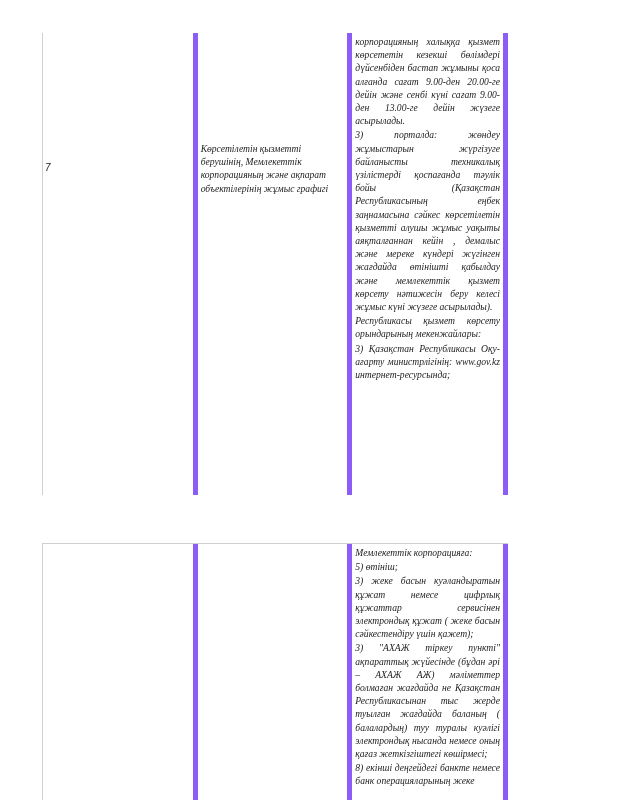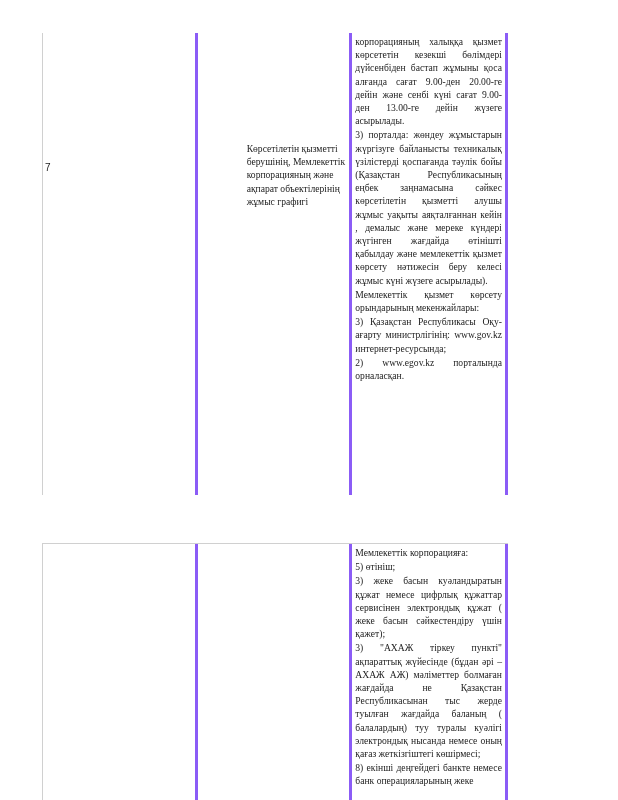--- a/index.html
+++ b/index.html
@@ -2,45 +2,44 @@
 <html><head>
 <meta charset="utf-8">
 <style>
   html, body { margin: 0; padding: 0; background: #ffffff; }
   body { width: 618px; height: 800px; position: relative; overflow: hidden;
          font-family: "Liberation Serif", serif; color: #222; }
   .table { position: absolute; left: 42px; top: 33px; width: 466px; }
   .row { display: flex; border-left: 1px solid #d0d0d0; }
   .row.r1 { height: 462px; }
   .row.r2 { height: 267px; border-top: 1px solid #d0d0d0; margin-top: 48px; }
-  .cell { border-right: 3px solid #8b5cf6; box-sizing: border-box; }
+  .cell { border-right: 5px solid #8b5cf6; box-sizing: border-box; font-style: italic; }
   .c1 { width: 155px; position: relative; }
   .c2 { width: 155px; position: relative; }
   .c3 { width: 156px; padding: 2px 3px 0 3px; }
   .num { position: absolute; left: 2px; top: 129px; font-family: "Liberation Sans", sans-serif; font-size: 10px; }
-  .c2 .txt { position: absolute; left: 3px; top: 109px; right: 3px; font-size: 9.6px; line-height: 13.2px; margin-left: 46px; }
+  .c2 .txt { position: absolute; left: 3px; top: 109px; right: 3px; font-size: 9.6px; line-height: 13.2px; }
   .c3 p { margin: 0 0 1px 0; font-size: 9.6px; line-height: 13.2px; text-align: justify; }
 </style>
 </head>
 <body>
 
 <div class="table">
   <div class="row r1">
     <div class="cell c1">
       <span class="num">7</span>
     </div>
     <div class="cell c2">
       <div class="txt">Көрсетілетін қызметті берушінің, Мемлекеттік корпорацияның және ақпарат объектілерінің жұмыс графигі</div>
     </div>
     <div class="cell c3">
       <p>корпорацияның халыққа қызмет көрсететін кезекші бөлімдері дүйсенбіден бастап жұмыны қоса алғанда сағат 9.00-ден 20.00-ге дейін және сенбі күні сағат 9.00-ден 13.00-ге дейін жүзеге асырылады.</p>
       <p>3) порталда: жөндеу жұмыстарын жүргізуге байланысты техникалық үзілістерді қоспағанда тәулік бойы (Қазақстан Республикасының еңбек заңнамасына сәйкес көрсетілетін қызметті алушы жұмыс уақыты аяқталғаннан кейін , демалыс және мереке күндері жүгінген жағдайда өтінішті қабылдау және мемлекеттік қызмет көрсету нәтижесін беру келесі жұмыс күні жүзеге асырылады).</p>
-      <p>Мемлекеттік қызмет көрсету орындарының мекенжайлары:</p>
+      <p>Республикасы қызмет көрсету орындарының мекенжайлары:</p>
       <p>3) Қазақстан Республикасы Оқу-ағарту министрлігінің: www.gov.kz интернет-ресурсында;</p>
-      <p>2) www.egov.kz порталында орналасқан.</p>
     </div>
   </div>
   <div class="row r2">
     <div class="cell c1">
       <span class="num"></span>
     </div>
     <div class="cell c2">
       <div class="txt"></div>
     </div>
     <div class="cell c3">

